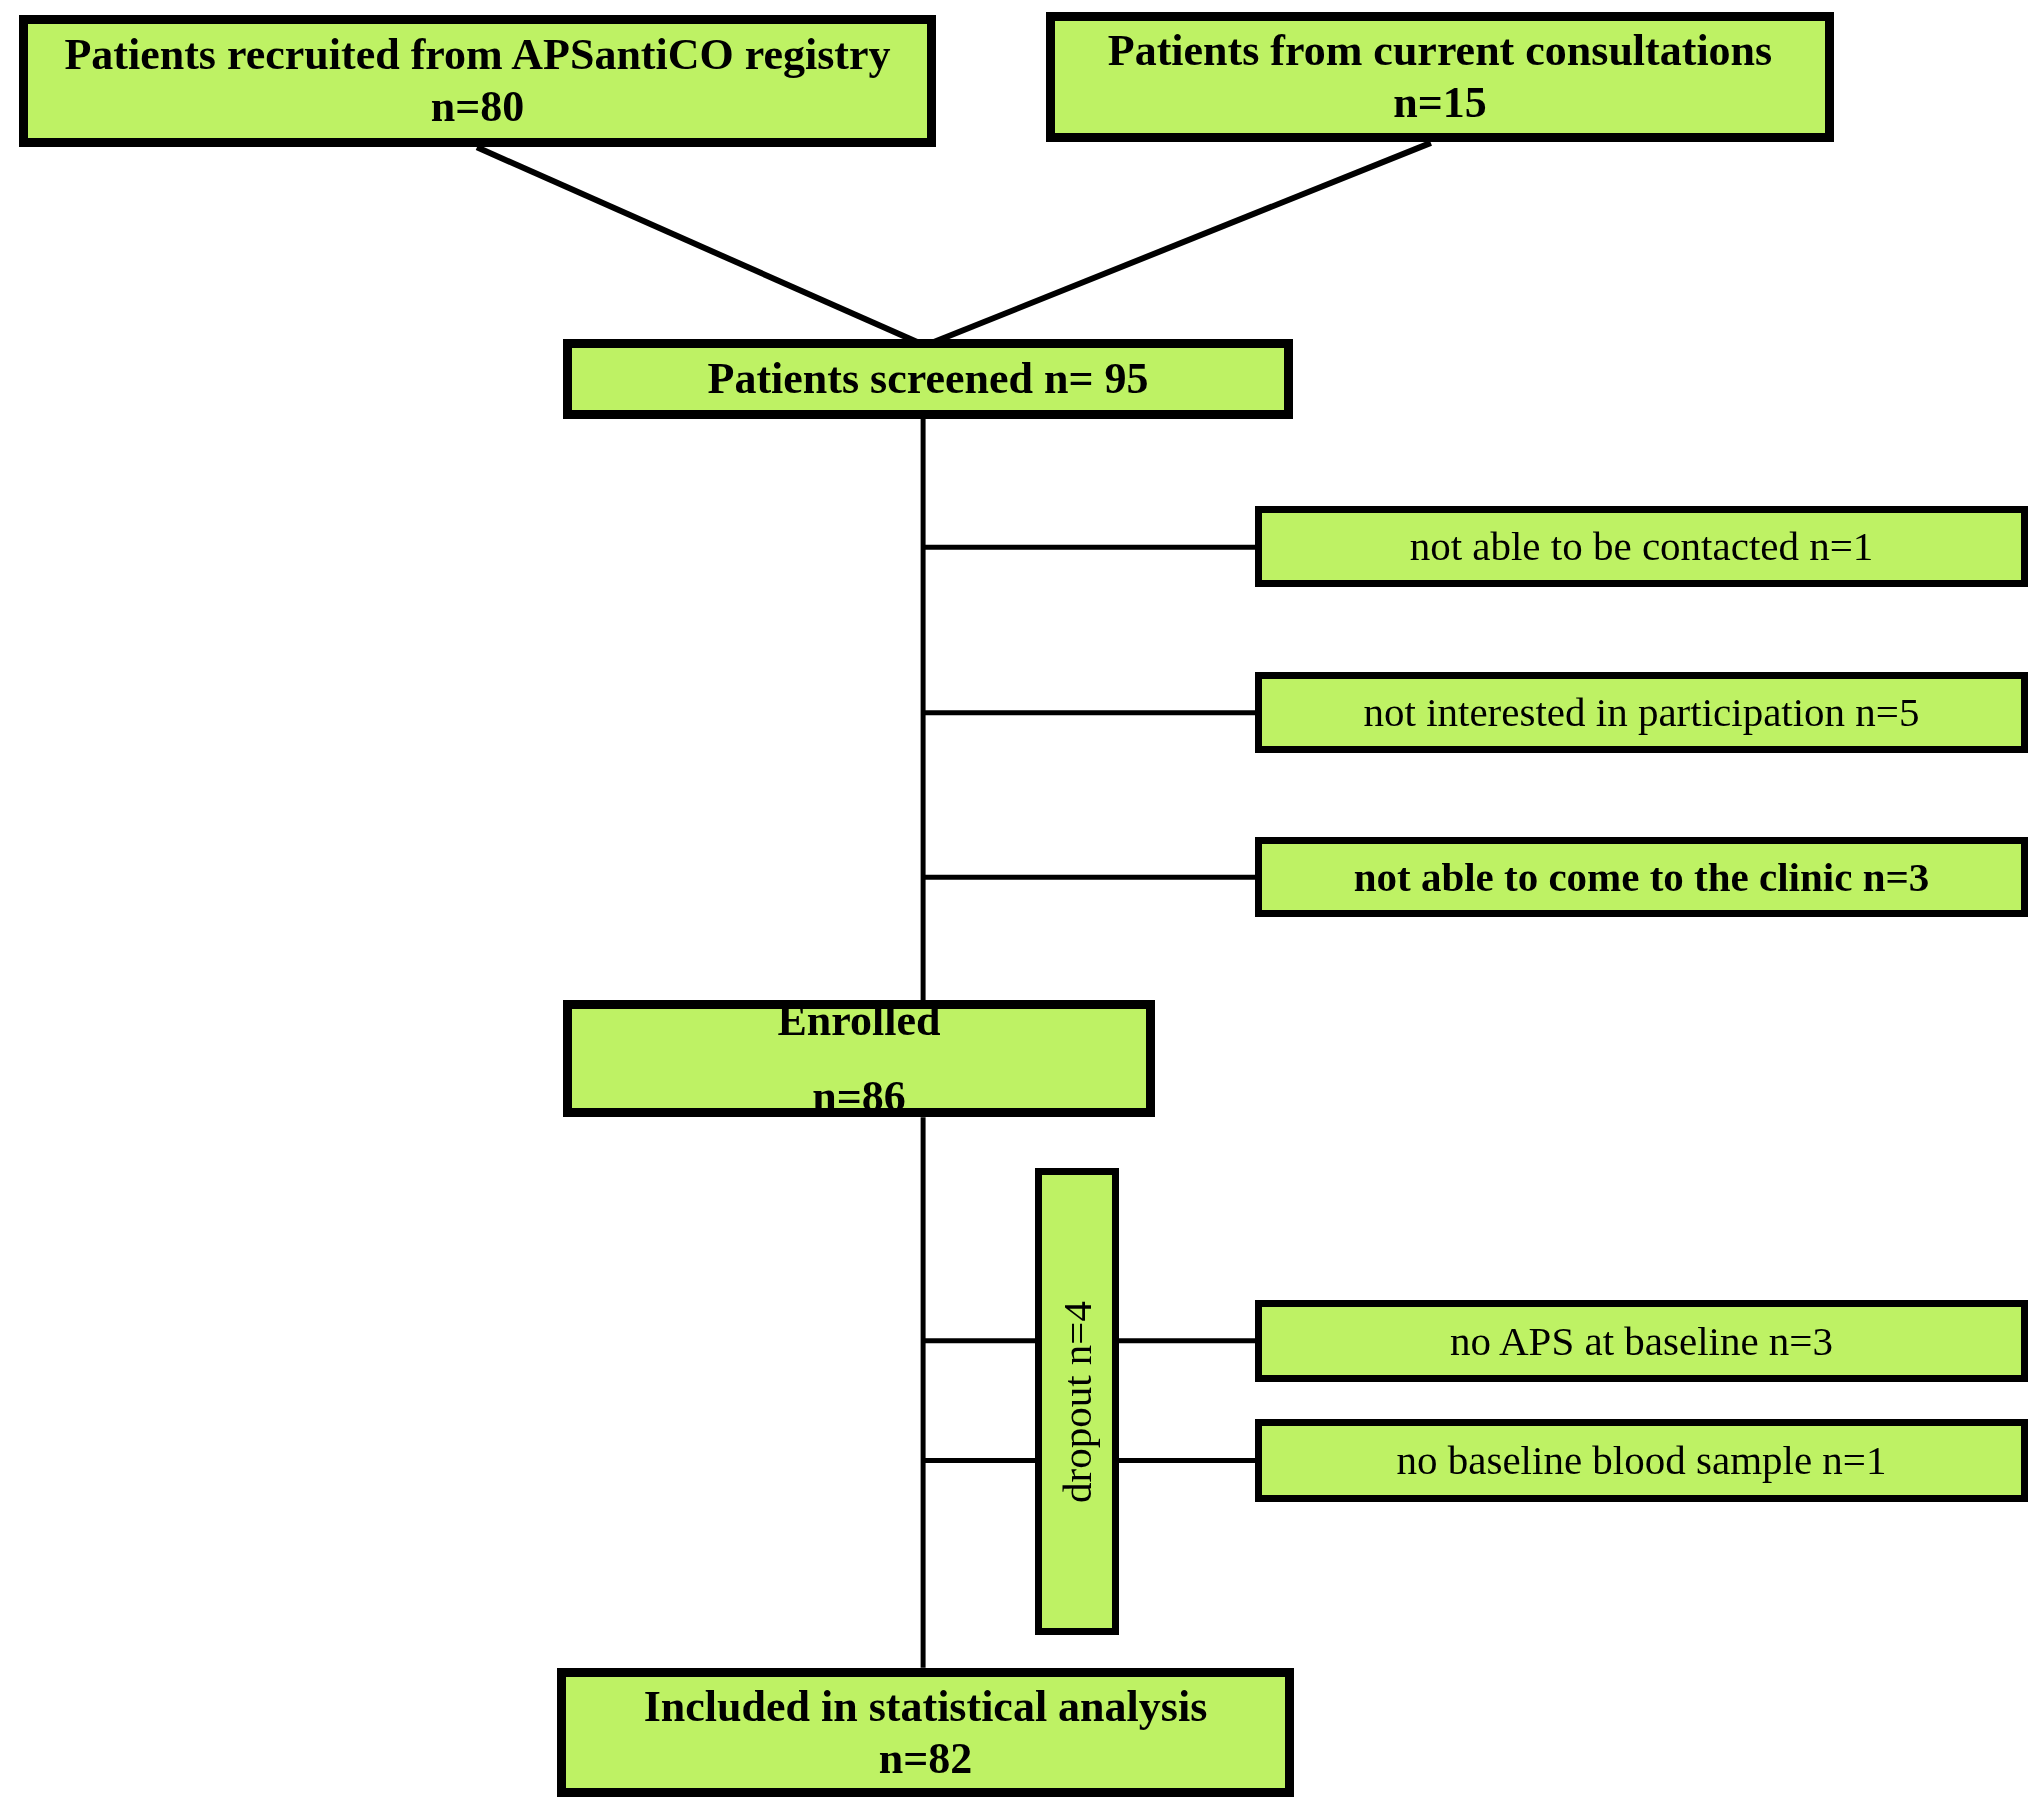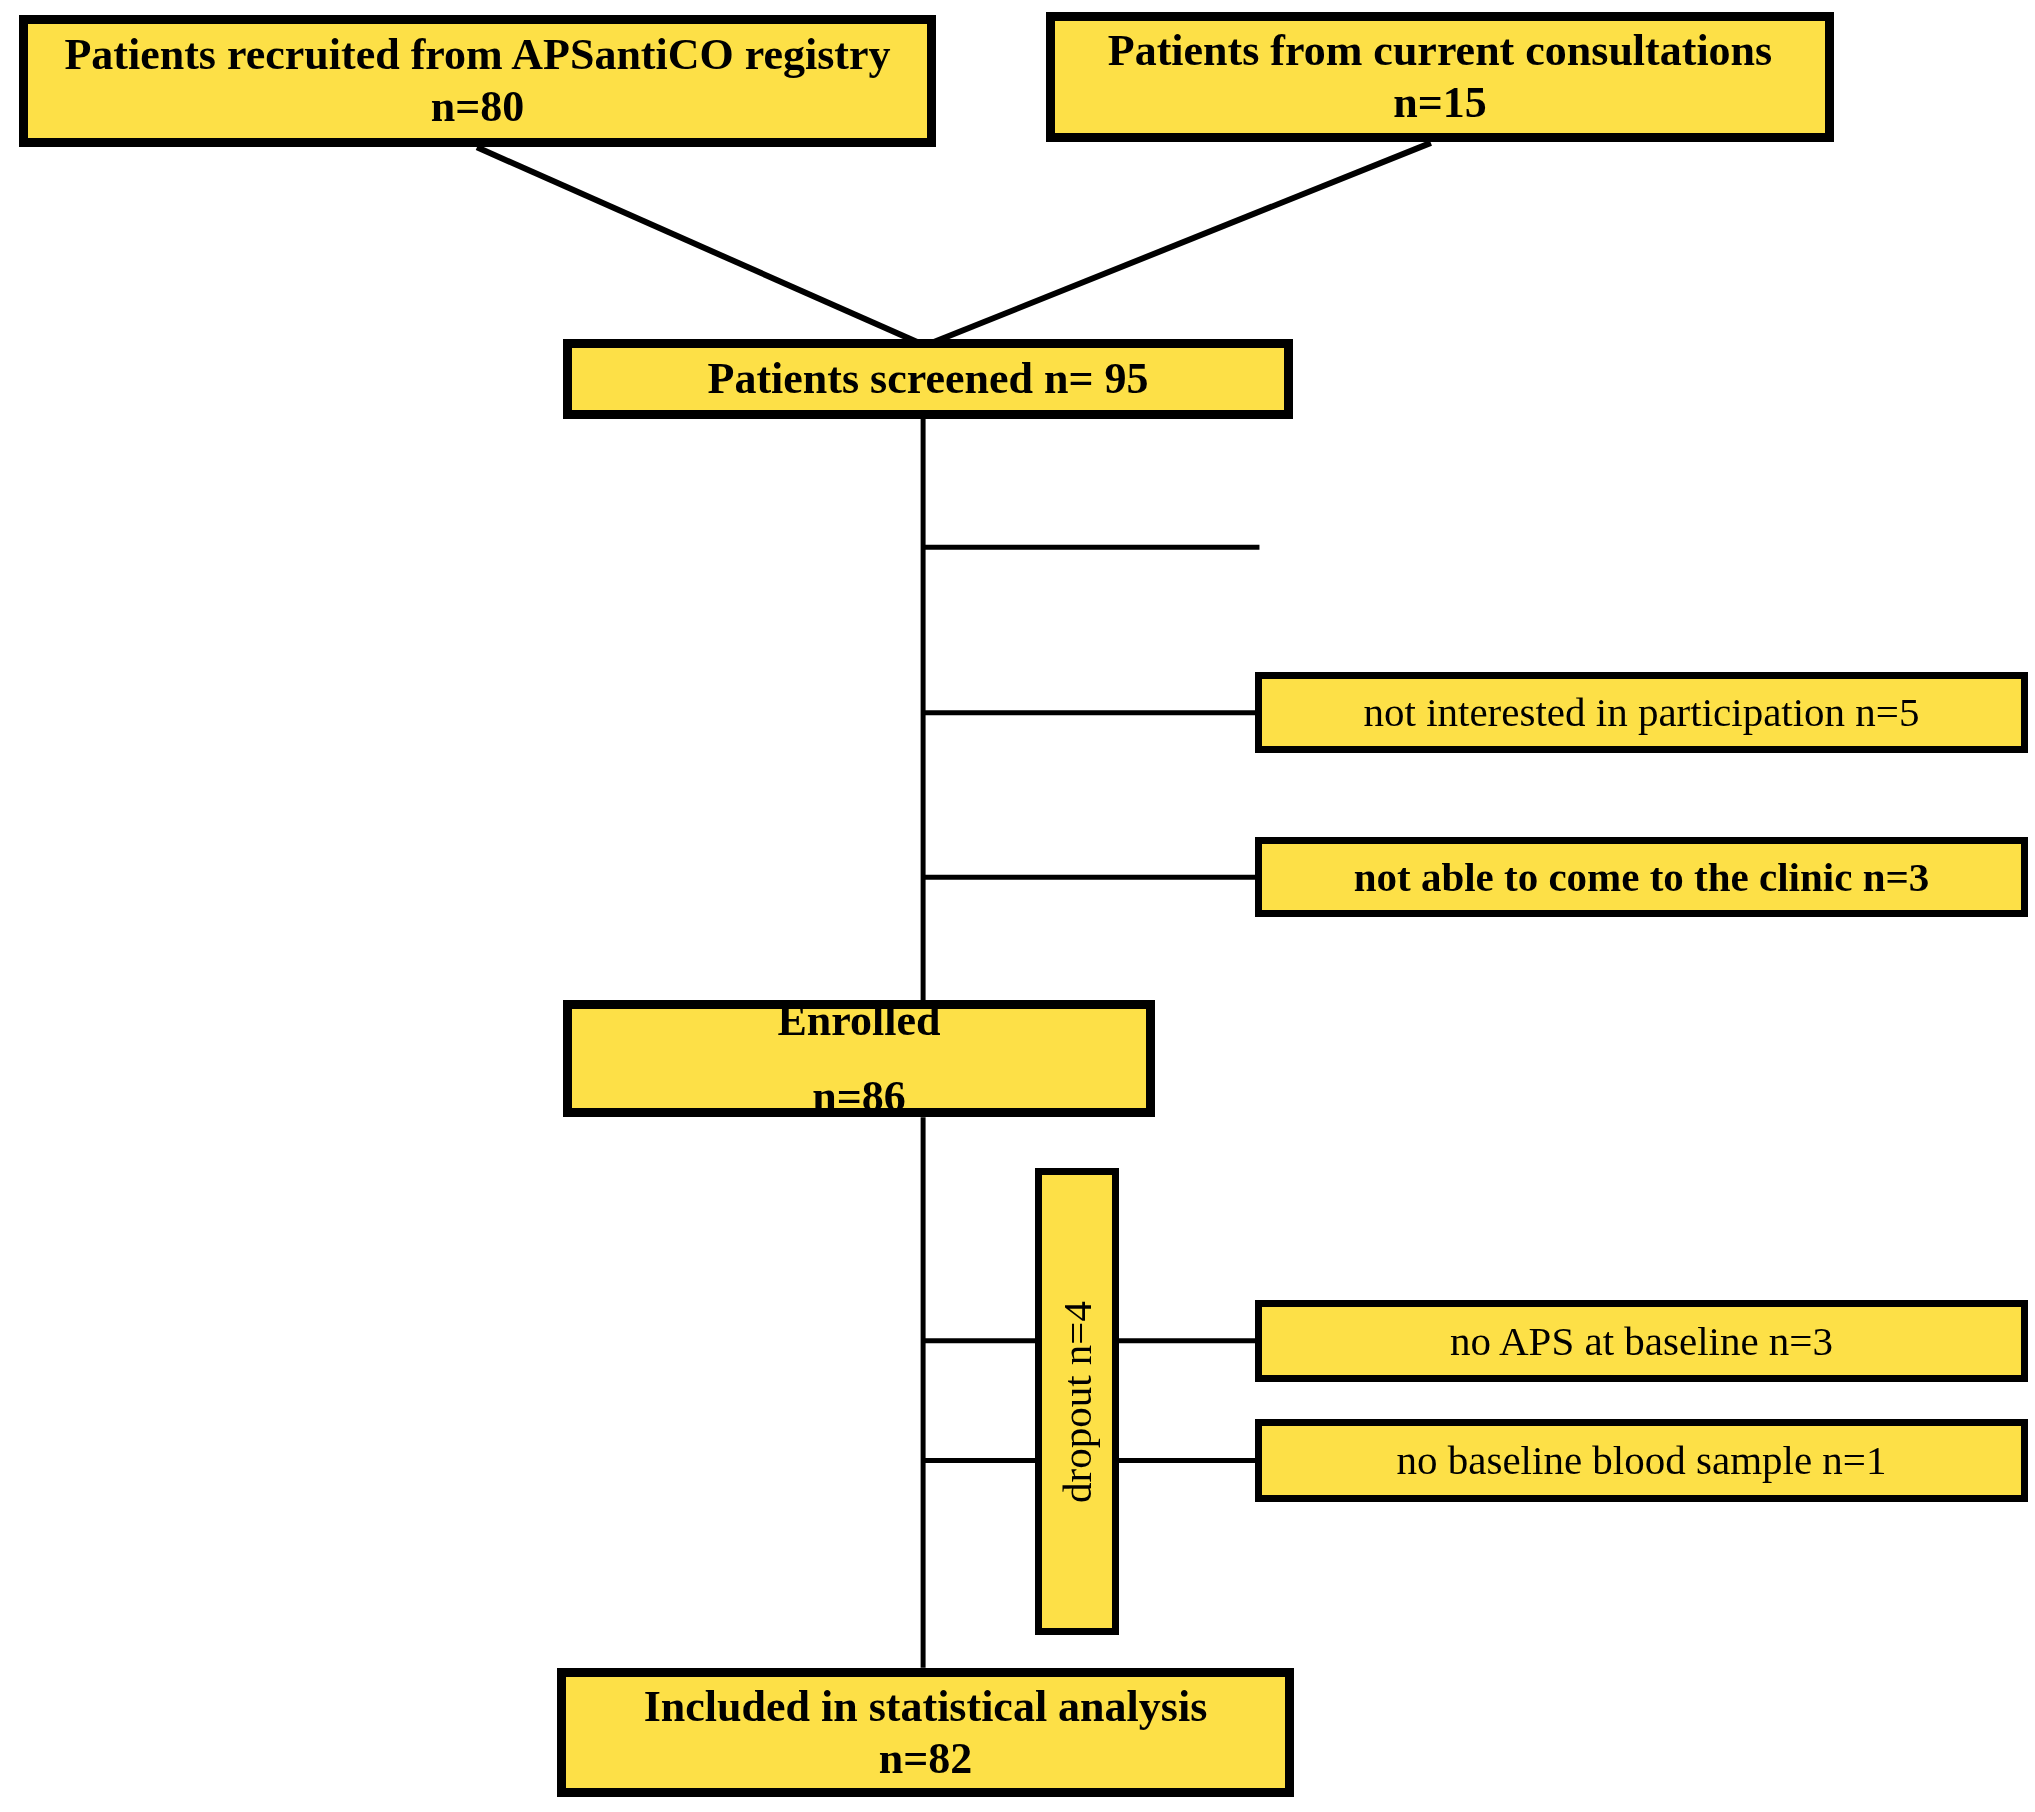--- a/index.html
+++ b/index.html
@@ -18,21 +18,21 @@
   }
   #connectors {
     position: absolute;
     left: 0;
     top: 0;
     width: 2035px;
     height: 1813px;
   }
   .box {
     position: absolute;
-    background: #fde047;
+    background: #bef264;
     border: 8px solid #000000;
     box-sizing: border-box;
     display: flex;
     flex-direction: column;
     align-items: center;
     justify-content: center;
     text-align: center;
     line-height: 1.18;
   }
   .box.main {
@@ -111,20 +111,23 @@
 
   <div class="box main" id="box-consultations">
     <span>Patients from current consultations</span>
     <span>n=15</span>
   </div>
 
   <div class="box main" id="box-screened">
     <span>Patients screened n= 95</span>
   </div>
 
+  <div class="box side" id="box-exclusion-0">
+    <span>not able to be contacted n=1</span>
+  </div>
   <div class="box side" id="box-exclusion-1">
     <span>not interested in participation n=5</span>
   </div>
   <div class="box side" id="box-exclusion-2">
     <span>not able to come to the clinic n=3</span>
   </div>
 
   <div class="box main" id="box-enrolled">
     <span>Enrolled</span>
     <span>n=86</span>

